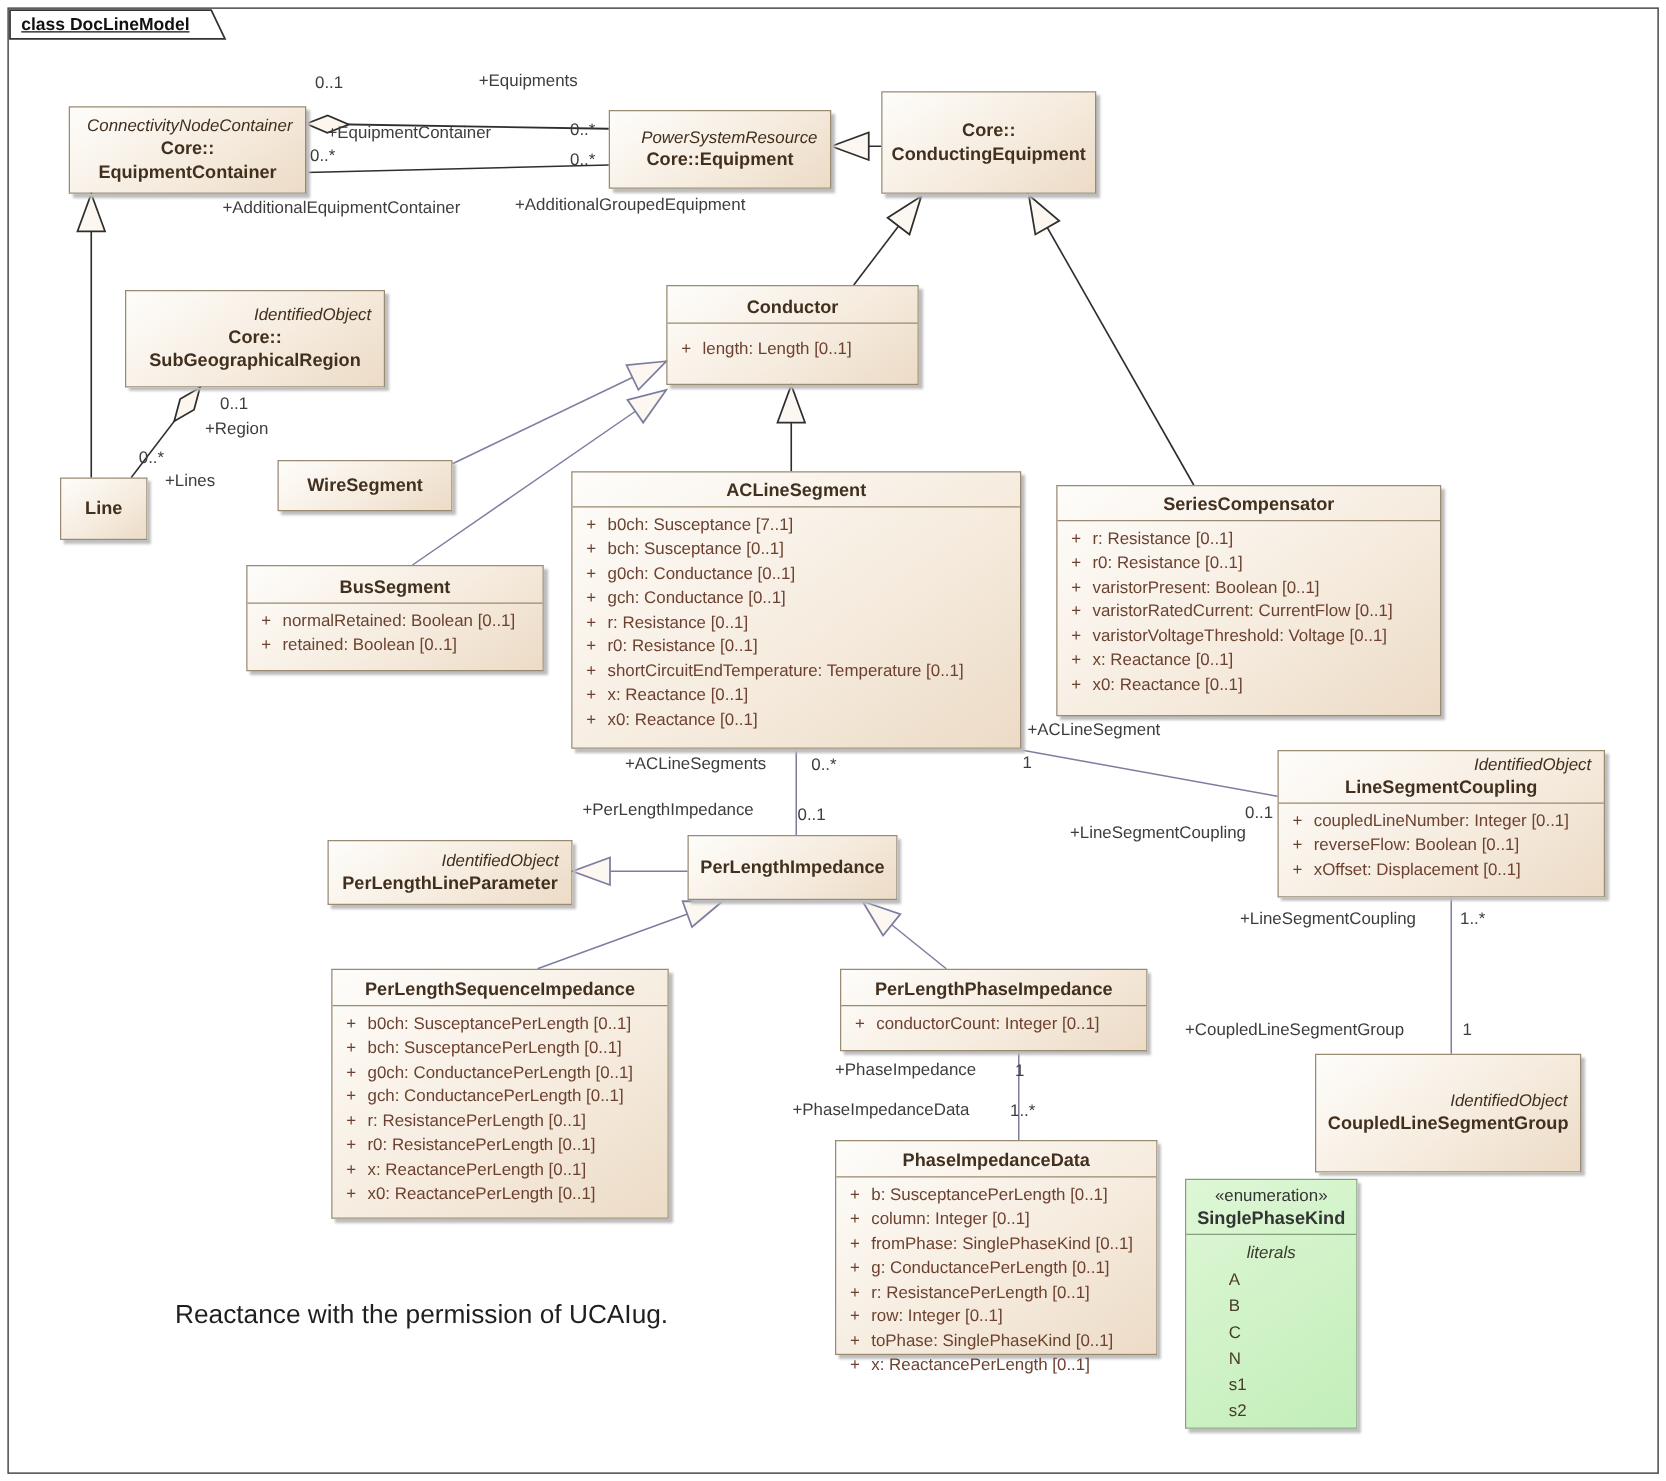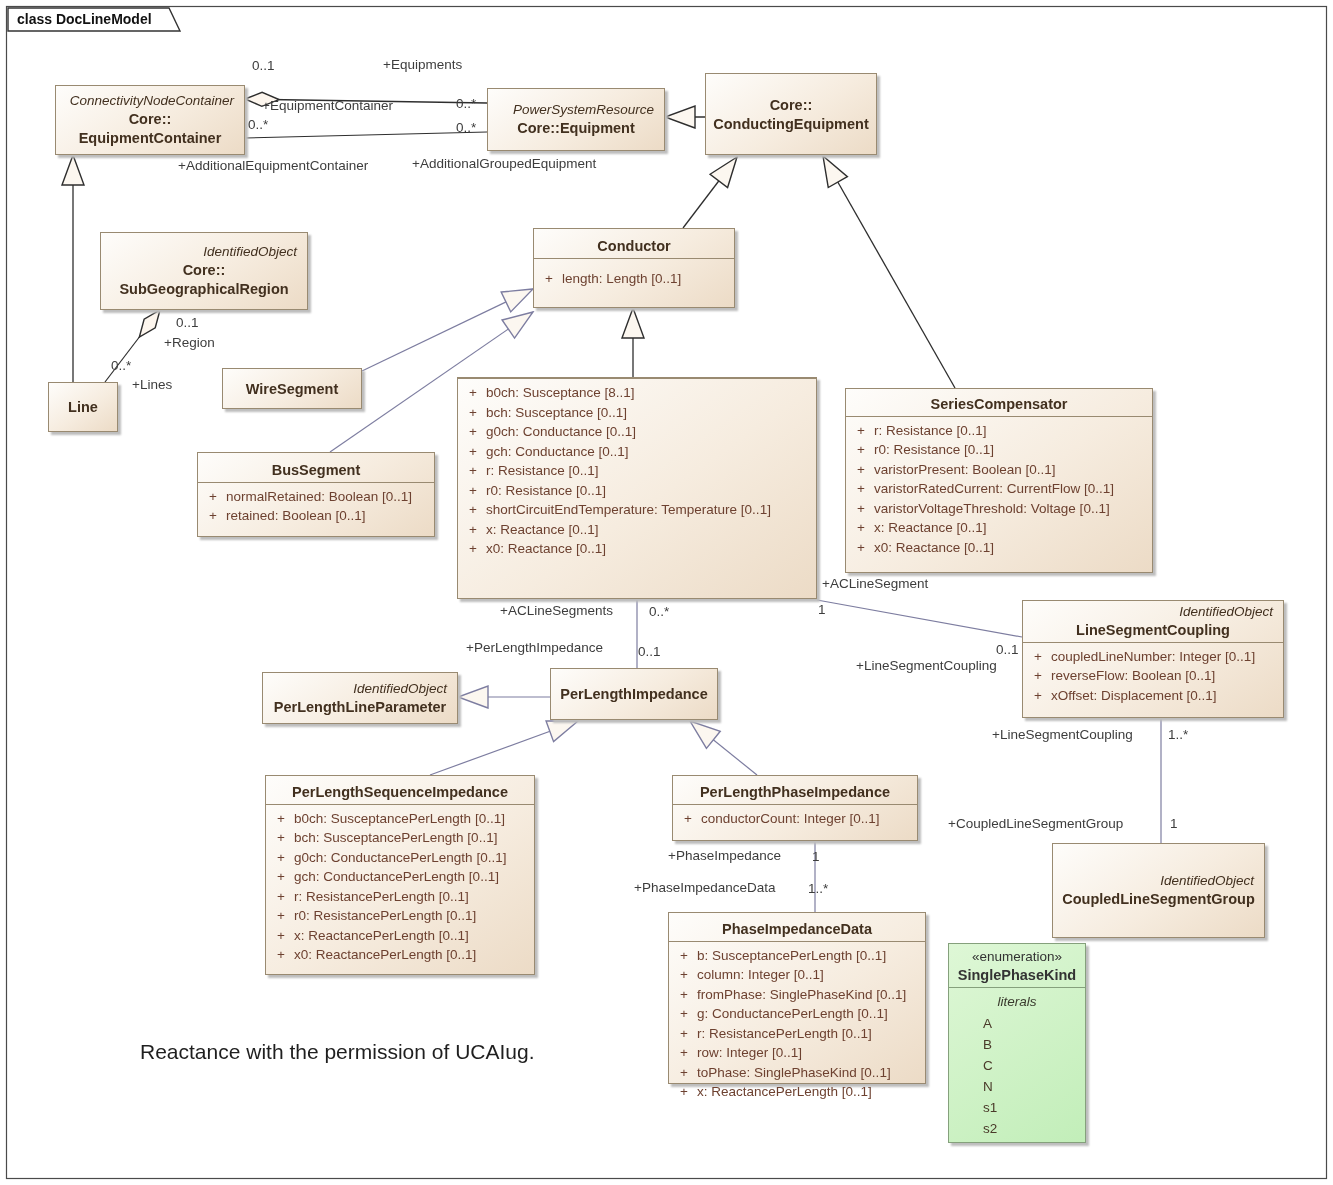--- a/index.html
+++ b/index.html
@@ -33,21 +33,21 @@
   .plus{flex:0 0 26px;text-align:center;}
   .attr-text{white-space:nowrap;text-align:right;}
   .enum-header{padding:4px 4px 3px;text-align:center;}
   .enum-stereo{display:block;font-size:13.5px;color:#333;line-height:1.3;}
   .enum-name{display:block;font-weight:bold;font-size:14.5px;color:#333;line-height:1.3;}
   .enum-body{border-top:1px solid var(--enum-border);padding:6px 0 2px;flex:1;}
   .literals-label{display:block;text-align:center;font-style:italic;font-size:13.5px;color:#3a3a2e;margin-bottom:4px;}
   .literal-row{padding-left:34px;font-size:13.5px;color:#4a3a2a;line-height:21px;}
   .elabel{position:absolute;font-size:13.5px;color:var(--label-color);white-space:nowrap;line-height:1.2;}
   .caption{position:absolute;left:140px;top:1040px;font-size:21px;color:#1f1f1f;}
-  .frame-tab-text{position:absolute;left:17px;top:11px;font-size:14px;font-weight:bold;color:#111;}
+  .frame-tab-text{position:absolute;left:17px;top:11px;font-size:14px;font-weight:bold;color:#111;text-decoration:underline;}
 </style>
 </head>
 <body>
 
 <div id="canvas">
 
   <svg id="edges" viewBox="0 0 1333 1185" xmlns="http://www.w3.org/2000/svg">
     <defs>
       <marker id="triB" markerUnits="userSpaceOnUse" markerWidth="34" markerHeight="26" viewBox="0 0 34 26" refX="32" refY="13" orient="auto">
         <path d="M2,2 L32,13 L2,24 Z" fill="#fcf7f0" stroke="#2e2e2e" stroke-width="1.4"></path>
@@ -151,24 +151,27 @@
           <span class="attr-text">normalRetained: Boolean [0..1]</span>
         </div>
         <div class="attr-row">
           <span class="plus">+</span>
           <span class="attr-text">retained: Boolean [0..1]</span>
         </div>
       </div>
   </div>
 
   <div class="uml-class" style="left:457px;top:377px;width:360px;height:222px">
-    <div class="attrs">
-        <div class="attr-row">
-          <span class="plus">+</span>
-          <span class="attr-text">b0ch: Susceptance [8..1]</span>
+    <div class="cls-header" style="padding-top:6px">
+      <span class="cls-name">ACLineSegment</span>
+    </div>
+    <div class="attrs">
+        <div class="attr-row">
+          <span class="plus">+</span>
+          <span class="attr-text">b0ch: Susceptance [7..1]</span>
         </div>
         <div class="attr-row">
           <span class="plus">+</span>
           <span class="attr-text">bch: Susceptance [0..1]</span>
         </div>
         <div class="attr-row">
           <span class="plus">+</span>
           <span class="attr-text">g0ch: Conductance [0..1]</span>
         </div>
         <div class="attr-row">

